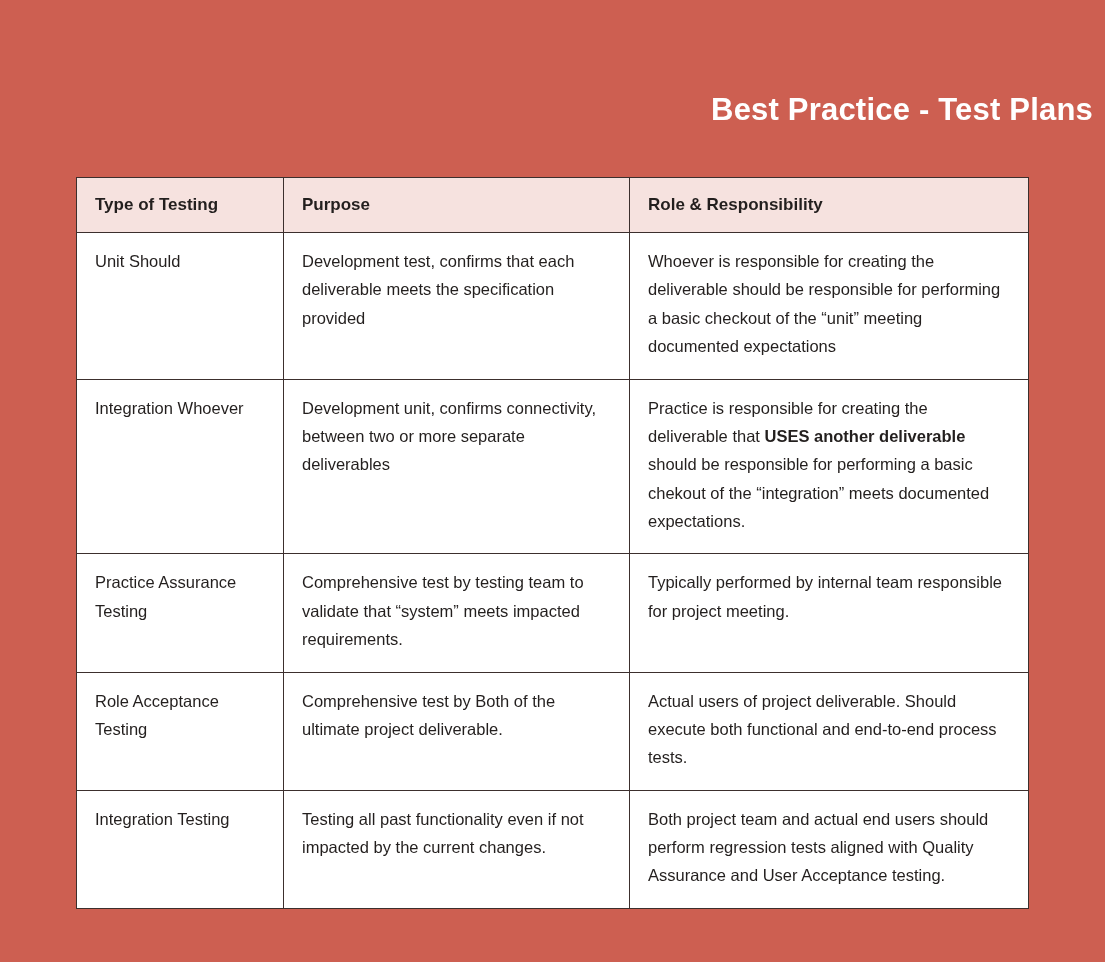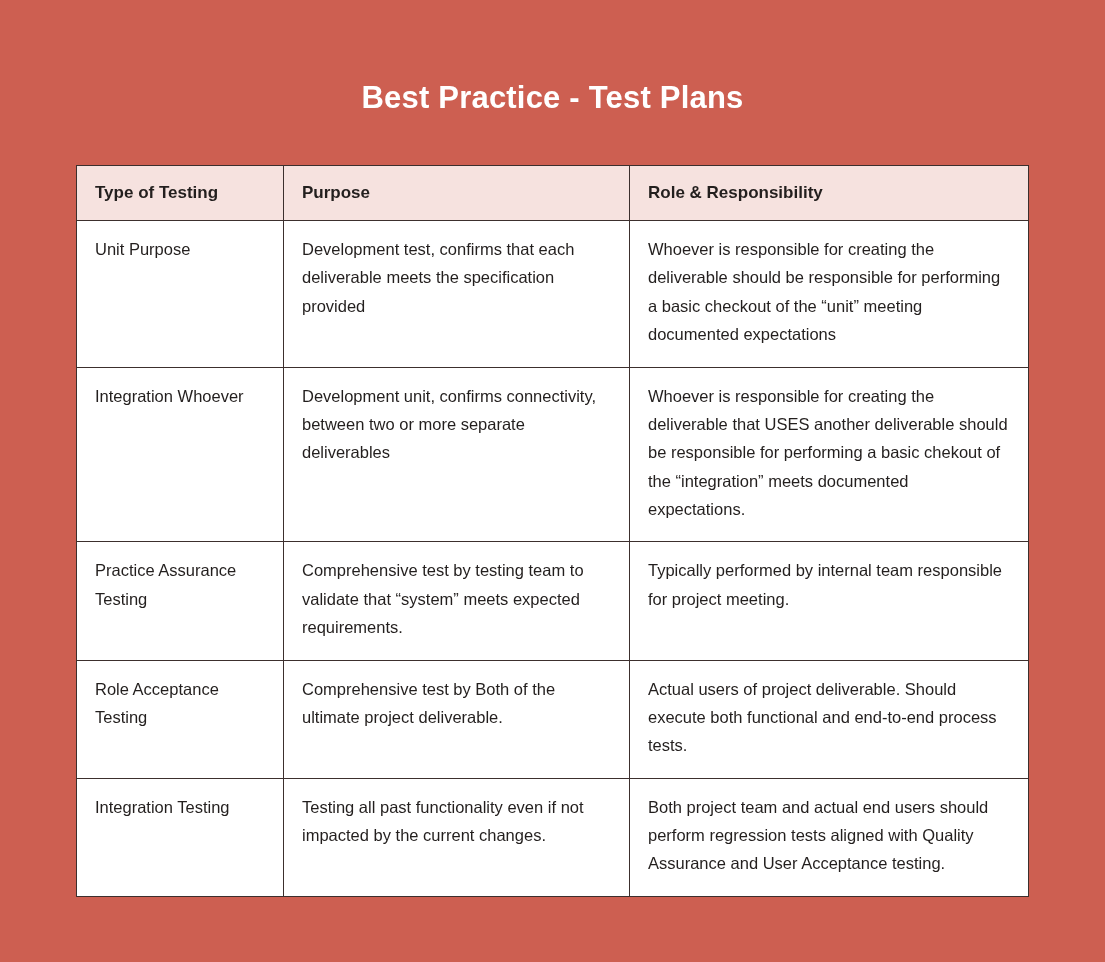--- a/index.html
+++ b/index.html
@@ -14,27 +14,27 @@
     overflow: hidden;
   }
   .page {
     position: relative;
     width: 1105px;
     height: 962px;
     box-sizing: border-box;
     background: #cd5f51;
   }
   .title {
-    text-align: center;
+    text-align: right;
     color: #ffffff;
     font-size: 31px;
     font-weight: bold;
     letter-spacing: 0.2px;
     padding-top: 80px;
-    margin: 0;
+    margin: 12px;
   }
   .table-wrap {
     position: absolute;
     left: 76px;
     top: 165px;
     width: 952px;
   }
   table.bp-table {
     border-collapse: collapse;
     width: 952px;
@@ -60,21 +60,21 @@
     padding-bottom: 16px;
     line-height: 1.3;
   }
   col.c1 { width: 207px; }
   col.c2 { width: 346px; }
   col.c3 { width: 399px; }
   td.cell p {
     margin: 0;
   }
   .bold-inline {
-    font-weight: normal;
+    font-weight: bold;
   }
 </style>
 </head>
 <body>
 
 <div class="page">
 
   <h1 class="title">Best Practice - Test Plans</h1>
 
   <div class="table-wrap">
@@ -87,38 +87,38 @@
       <thead>
         <tr>
           <th>Type of Testing</th>
           <th>Purpose</th>
           <th>Role &amp; Responsibility</th>
         </tr>
       </thead>
       <tbody>
 
         <tr>
-          <td class="cell">Unit Purpose</td>
+          <td class="cell">Unit Should</td>
           <td class="cell">Development test, confirms that each deliverable meets the specification provided</td>
           <td class="cell">
             <p><span>Whoever is responsible for creating the deliverable should be responsible for performing a basic checkout of the “unit” meeting documented expectations</span><span class="bold-inline"></span><span></span></p>
           </td>
         </tr>
 
         <tr>
           <td class="cell">Integration Whoever</td>
           <td class="cell">Development unit, confirms connectivity, between two or more separate deliverables</td>
           <td class="cell">
-            <p><span>Whoever is responsible for creating the deliverable that </span><span class="bold-inline">USES another deliverable</span><span> should be responsible for performing a basic chekout of the “integration” meets documented expectations.</span></p>
+            <p><span>Practice is responsible for creating the deliverable that </span><span class="bold-inline">USES another deliverable</span><span> should be responsible for performing a basic chekout of the “integration” meets documented expectations.</span></p>
           </td>
         </tr>
 
         <tr>
           <td class="cell">Practice Assurance Testing</td>
-          <td class="cell">Comprehensive test by testing team to validate that “system” meets expected requirements.</td>
+          <td class="cell">Comprehensive test by testing team to validate that “system” meets impacted requirements.</td>
           <td class="cell">
             <p><span>Typically performed by internal team responsible for project meeting.</span><span class="bold-inline"></span><span></span></p>
           </td>
         </tr>
 
         <tr>
           <td class="cell">Role Acceptance Testing</td>
           <td class="cell">Comprehensive test by Both of the ultimate project deliverable.</td>
           <td class="cell">
             <p><span>Actual users of project deliverable. Should execute both functional and end-to-end process tests.</span><span class="bold-inline"></span><span></span></p>

